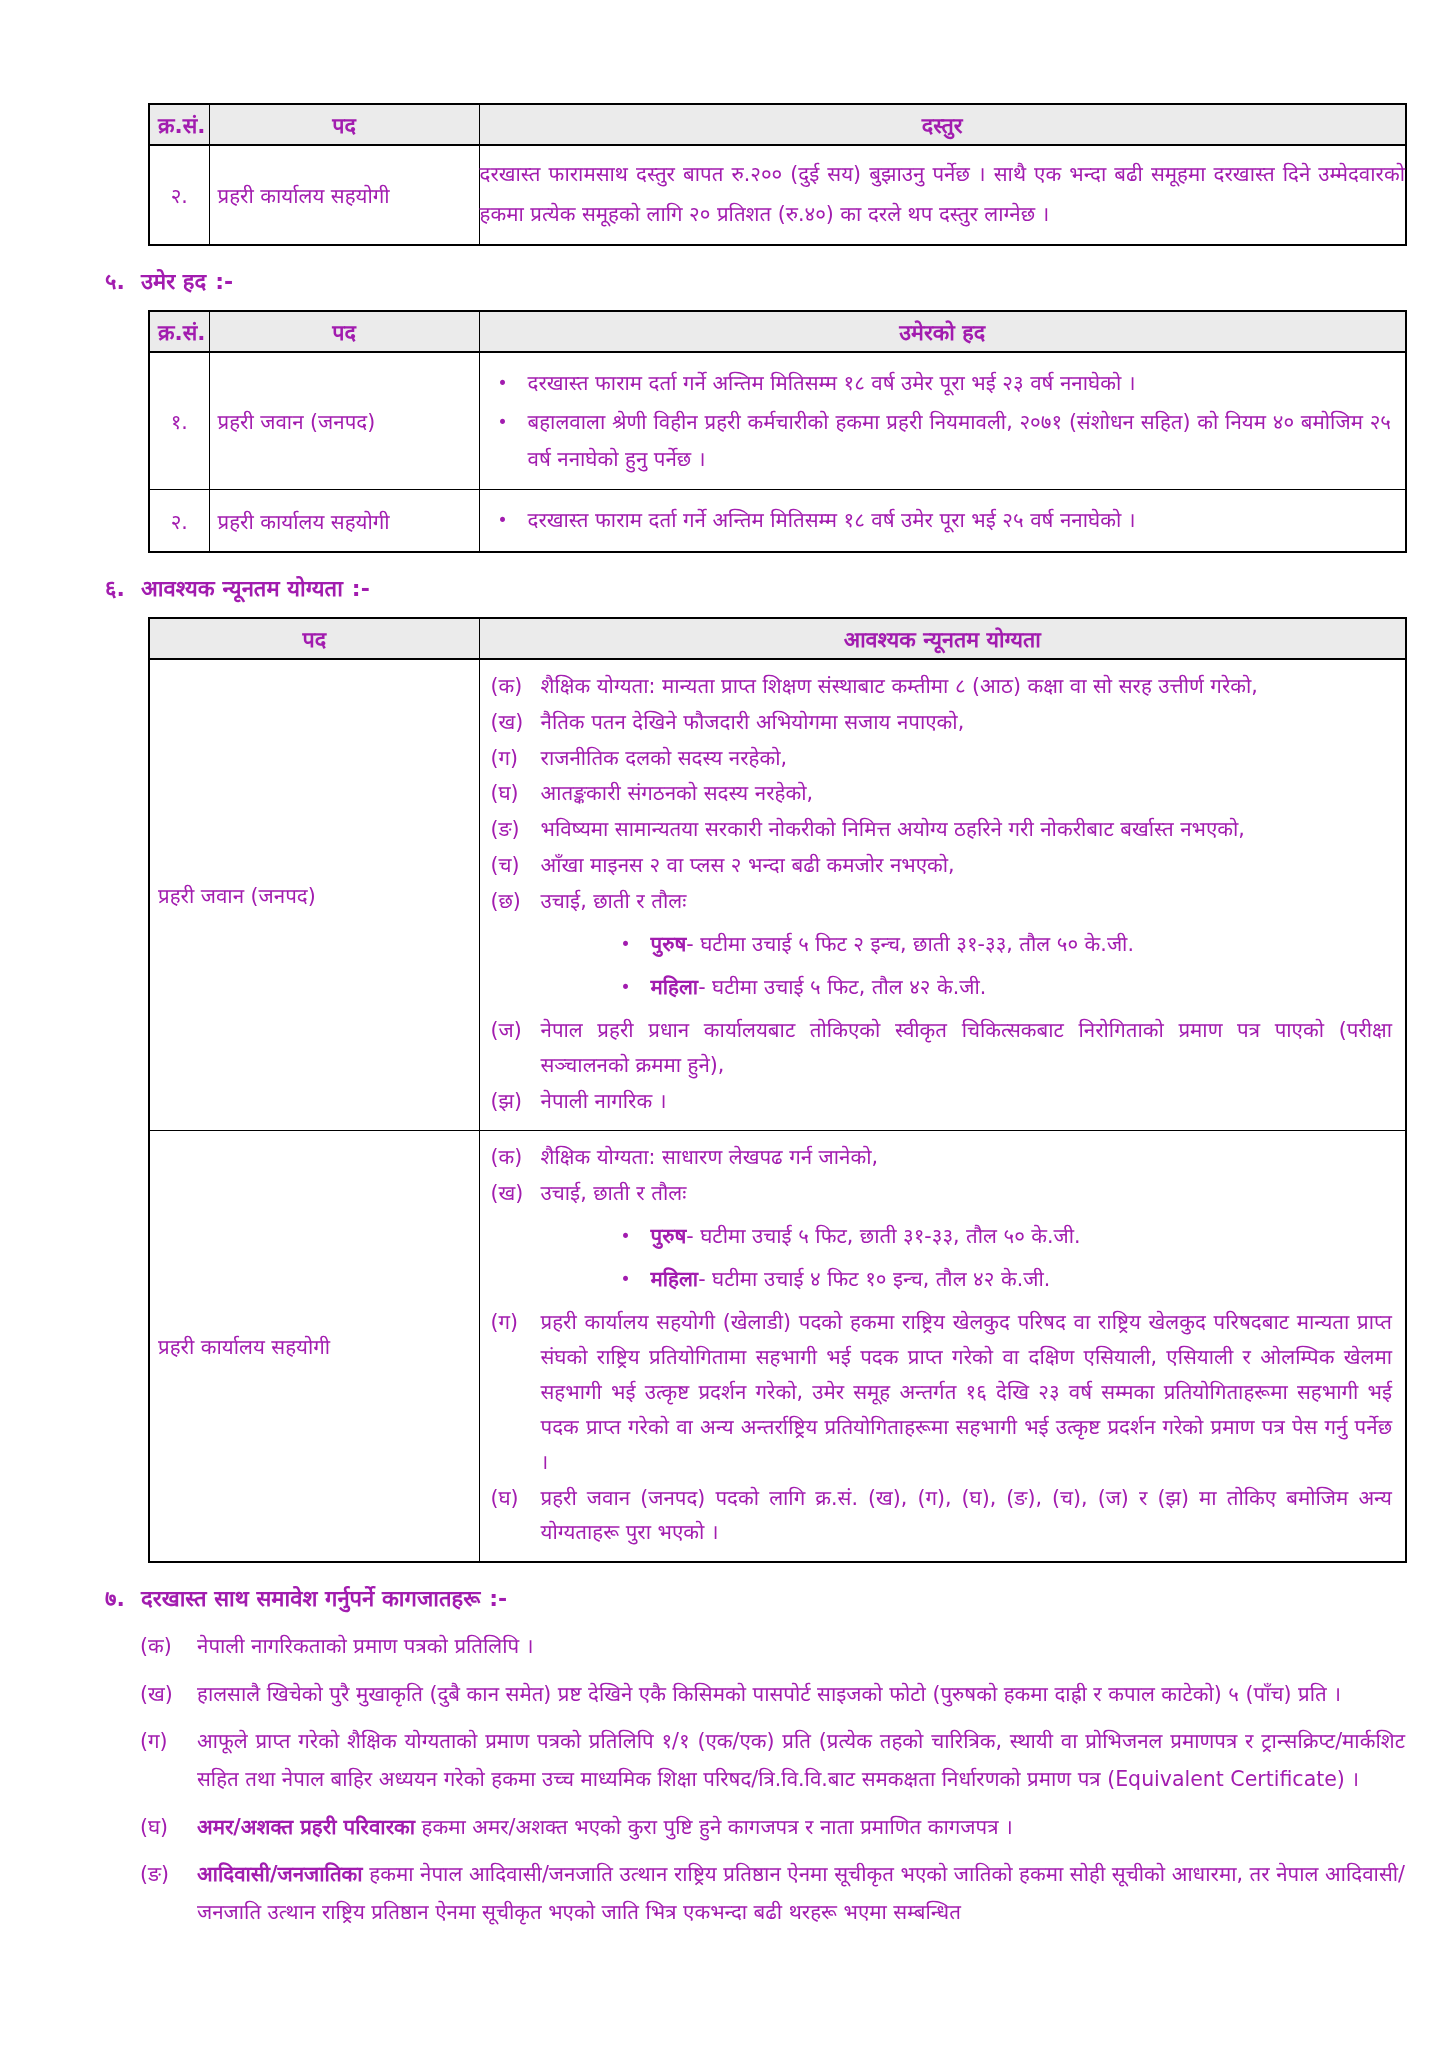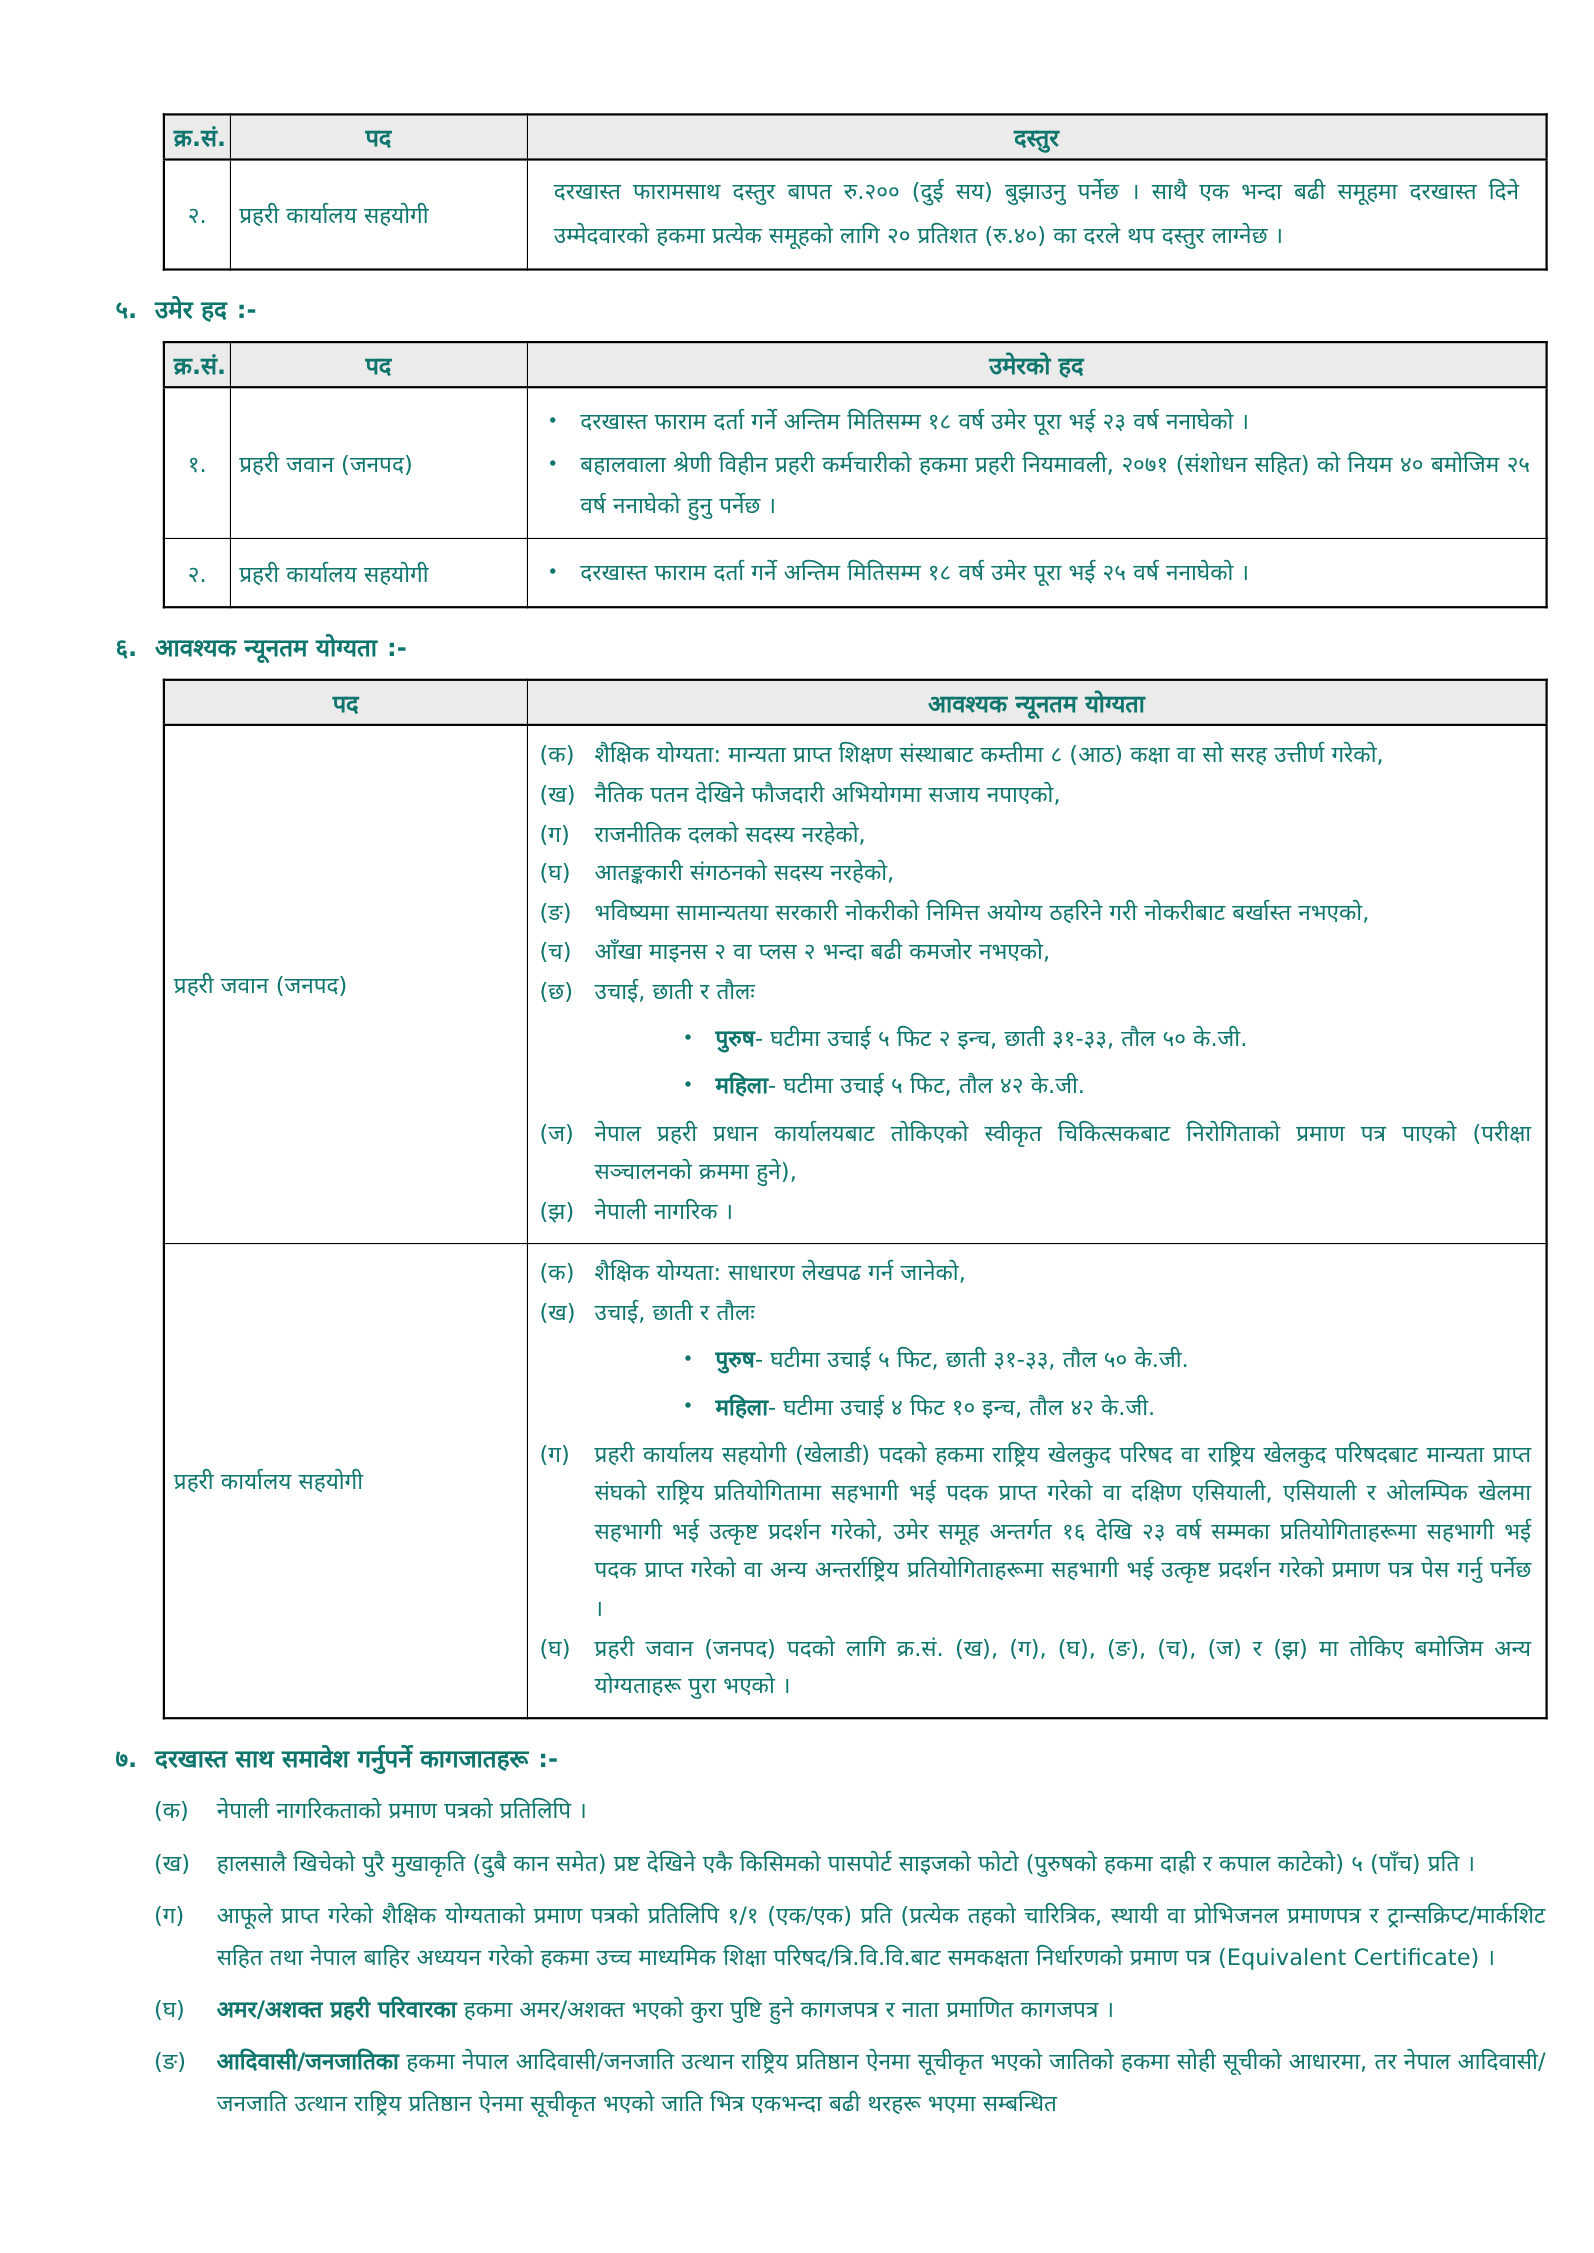--- a/index.html
+++ b/index.html
@@ -1,36 +1,36 @@
 <!DOCTYPE html>
 <html><head>
 <meta charset="utf-8">
 <style>
   html,body{margin:0;padding:0;background:#fff;}
   .page{
     width:1449px;height:2048px;box-sizing:border-box;overflow:hidden;
     padding:103px 44px 0 105px;
-    background:#fff;color:#0f766e;
+    background:#fff;color:#a21caf;
     font-family:"DejaVu Sans","Liberation Sans",sans-serif;
     font-size:20.5px;
   }
   
   .doc-table{border-collapse:collapse;width:1257px;margin-left:43px;border:2.5px solid #000;table-layout:fixed;}
   .doc-table th{
     background:#ebebeb;font-weight:bold;border:1.5px solid #000;border-bottom:2.5px solid #000;
     padding:5px 8px;font-size:21.5px;text-align:center;
   }
   .doc-table td{border:1.5px solid #000;vertical-align:middle;}
   col.col-sn{width:60px;}
   col.col-post{width:270px;}
   col.col-post-wide{width:330px;}
   col.col-wide{width:927px;}
   .c-sn{text-align:center;}
   .c-post{text-align:left;padding:6px 8px;}
-  .cell-text{padding:9px 24px;line-height:1.95;text-align:justify;}
+  .cell-text{padding:9px 0;line-height:1.95;text-align:justify;}
   
   .bullet-cell{padding:9px 14px 9px 18px;vertical-align:middle;}
   .bullet{display:flex;line-height:1.78;margin:3px 0;text-align:justify;}
   .bullet-glyph{flex:none;width:30px;font-size:17px;padding-top:3px;}
   .bullet-text{flex:1;text-align:justify;}
   
   .qual-cell{padding:8px 13px 10px 11px;vertical-align:top;}
   .qitem{display:flex;line-height:1.7;margin:1px 0;}
   .qlabel{flex:none;width:50px;}
   .qbody{flex:1;}

